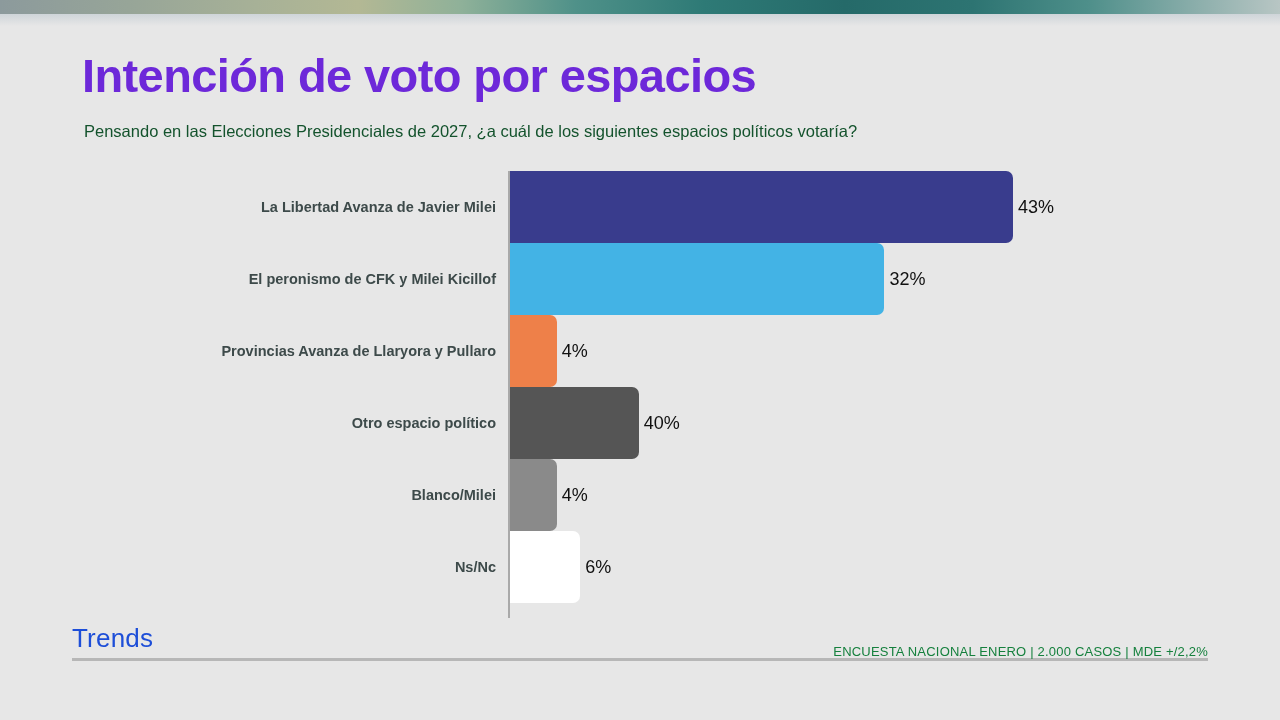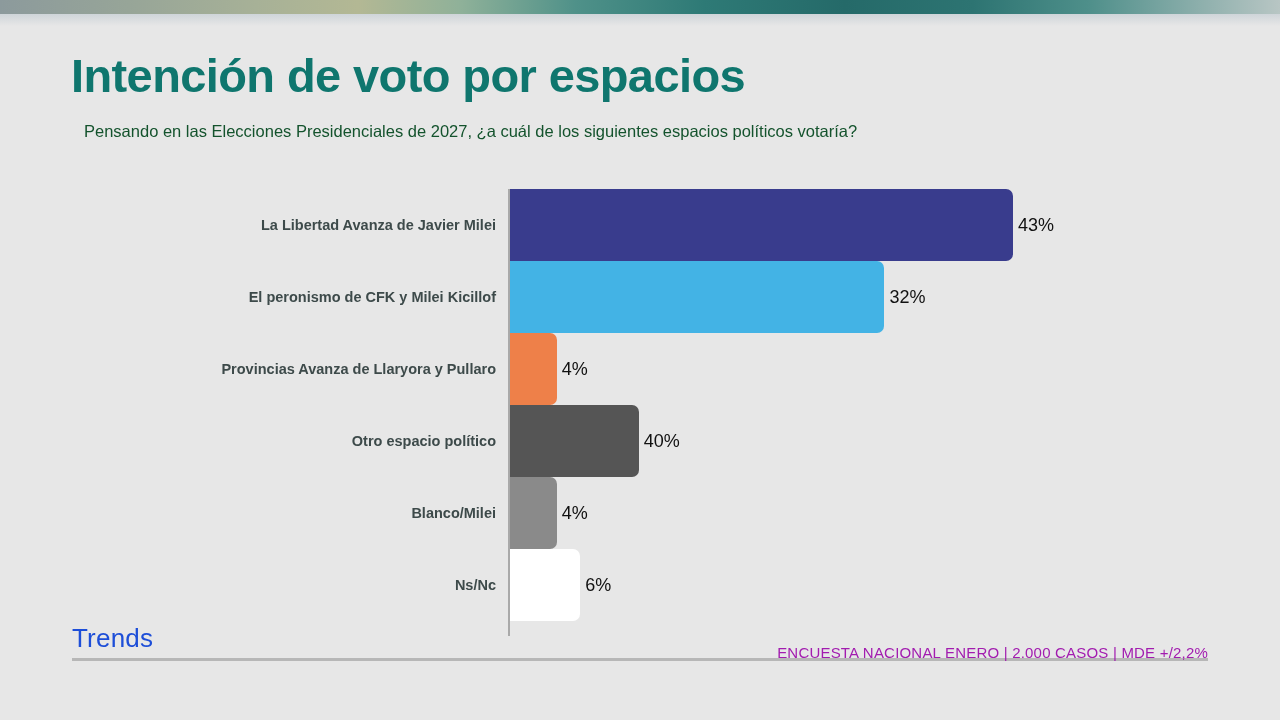--- a/index.html
+++ b/index.html
@@ -50,43 +50,43 @@
     position: absolute;
     top: 26px; left: 0;
     width: 1280px;
     height: 694px;
     background: #e7e7e7;
   }
 
   
   #chart-title {
     position: absolute;
-    left: 71px;
+    left: 82px;
     top: 22px;
     font-size: 47px;
     font-weight: 700;
-    color: #0f766e;
+    color: #6d28d9;
     letter-spacing: -0.6px;
     white-space: nowrap;
   }
   #chart-subtitle {
     position: absolute;
     left: 84px;
     top: 96px;
     font-size: 16.5px;
     font-weight: 400;
     color: #14532d;
     white-space: nowrap;
   }
 
   
   #plot-area {
     position: absolute;
     left: 0;
-    top: 163px;
+    top: 145px;
     width: 1056px;
     height: 450px;
   }
   #axis-line {
     position: absolute;
     left: 508px;
     top: 0;
     width: 2px;
     height: 447px;
     background: #a9a9a9;
@@ -149,23 +149,23 @@
     top: 597px;
     font-size: 26px;
     font-weight: 300;
     color: #1d4ed8;
     letter-spacing: 0.2px;
   }
   #footnote {
     position: absolute;
     right: 72px;
     top: 618px;
-    font-size: 15px;
+    font-size: 13px;
     font-weight: 400;
-    color: #a21caf;
+    color: #15803d;
     letter-spacing: 0.2px;
     white-space: nowrap;
   }
 </style>
 </head>
 <body>
 
 <div id="top-strip"></div>
 <div id="top-strip-fade"></div>
 

